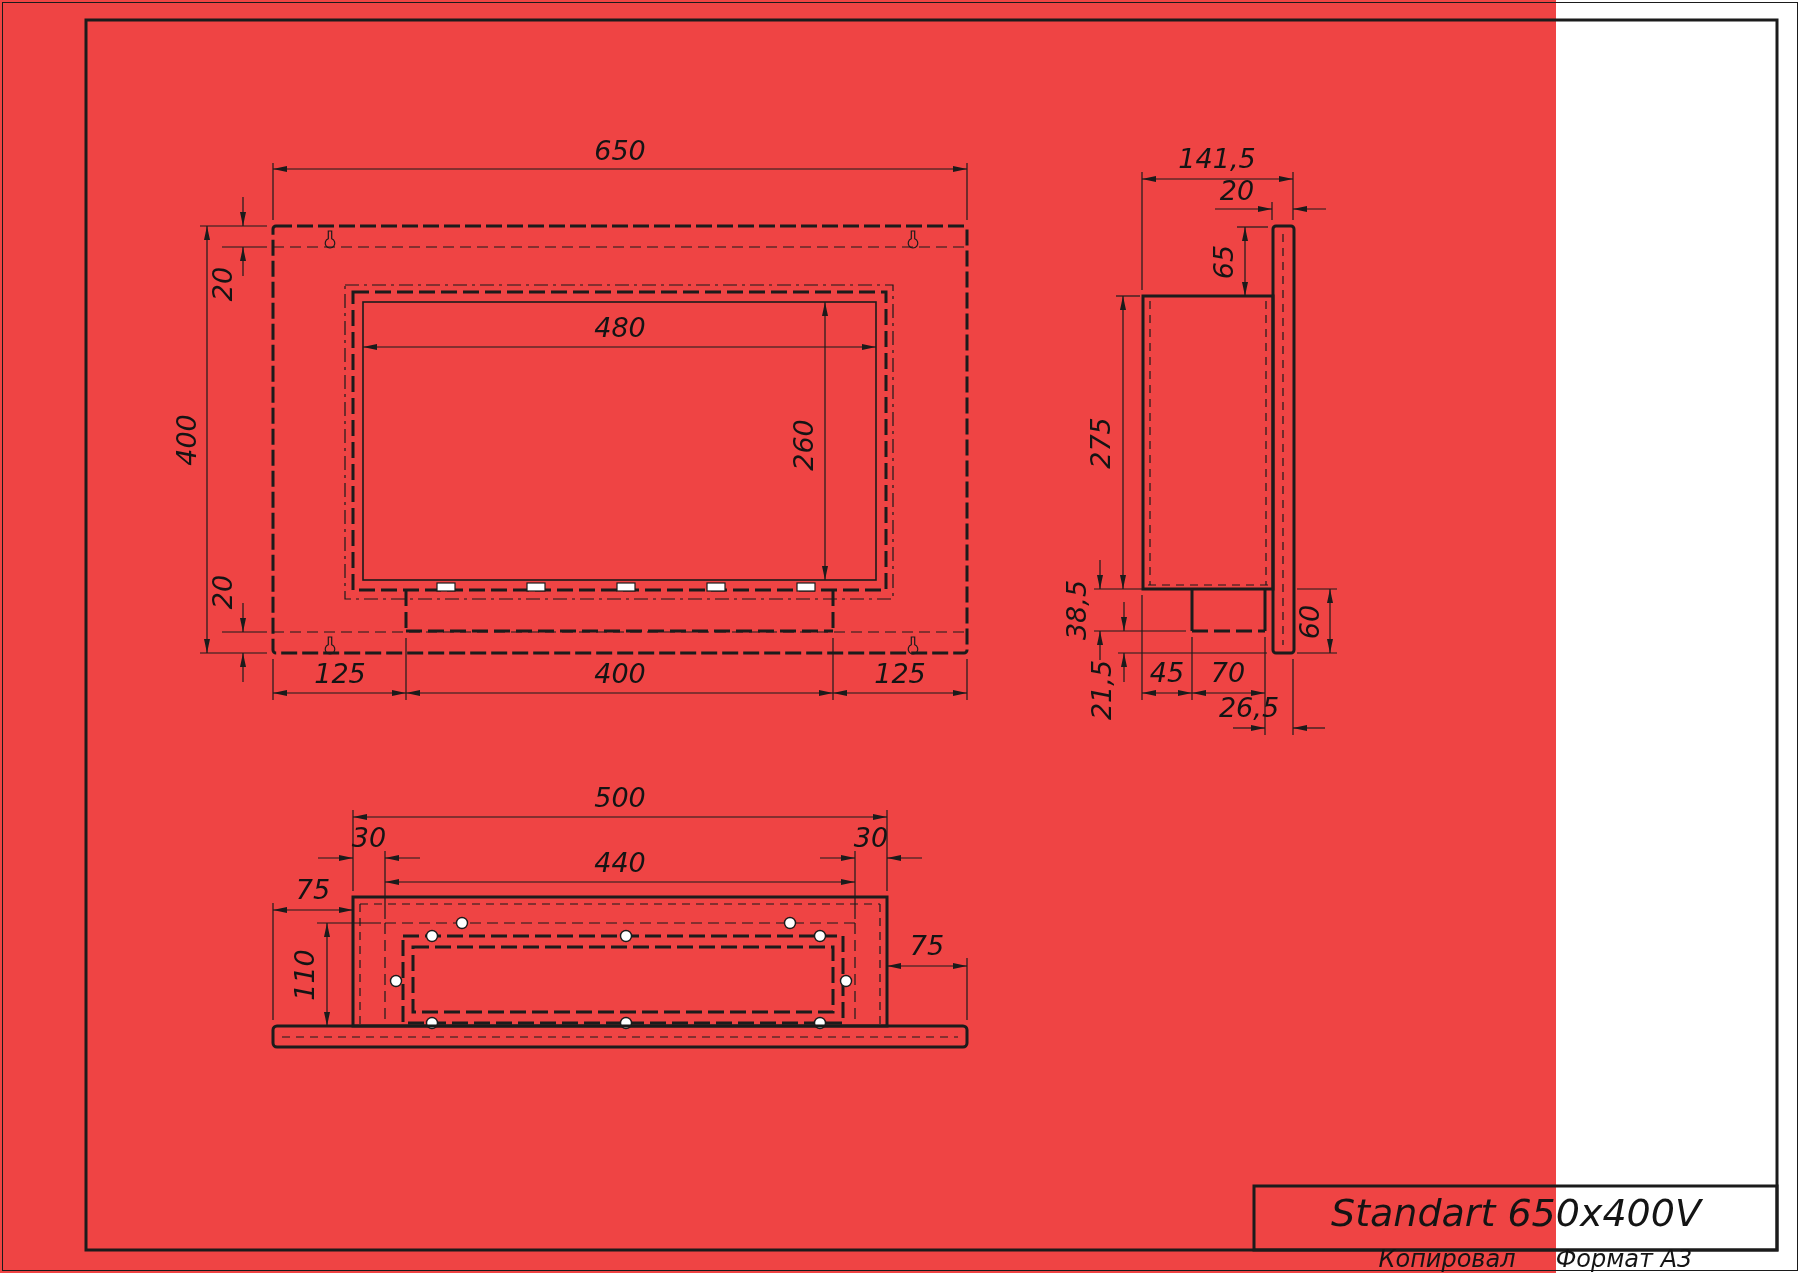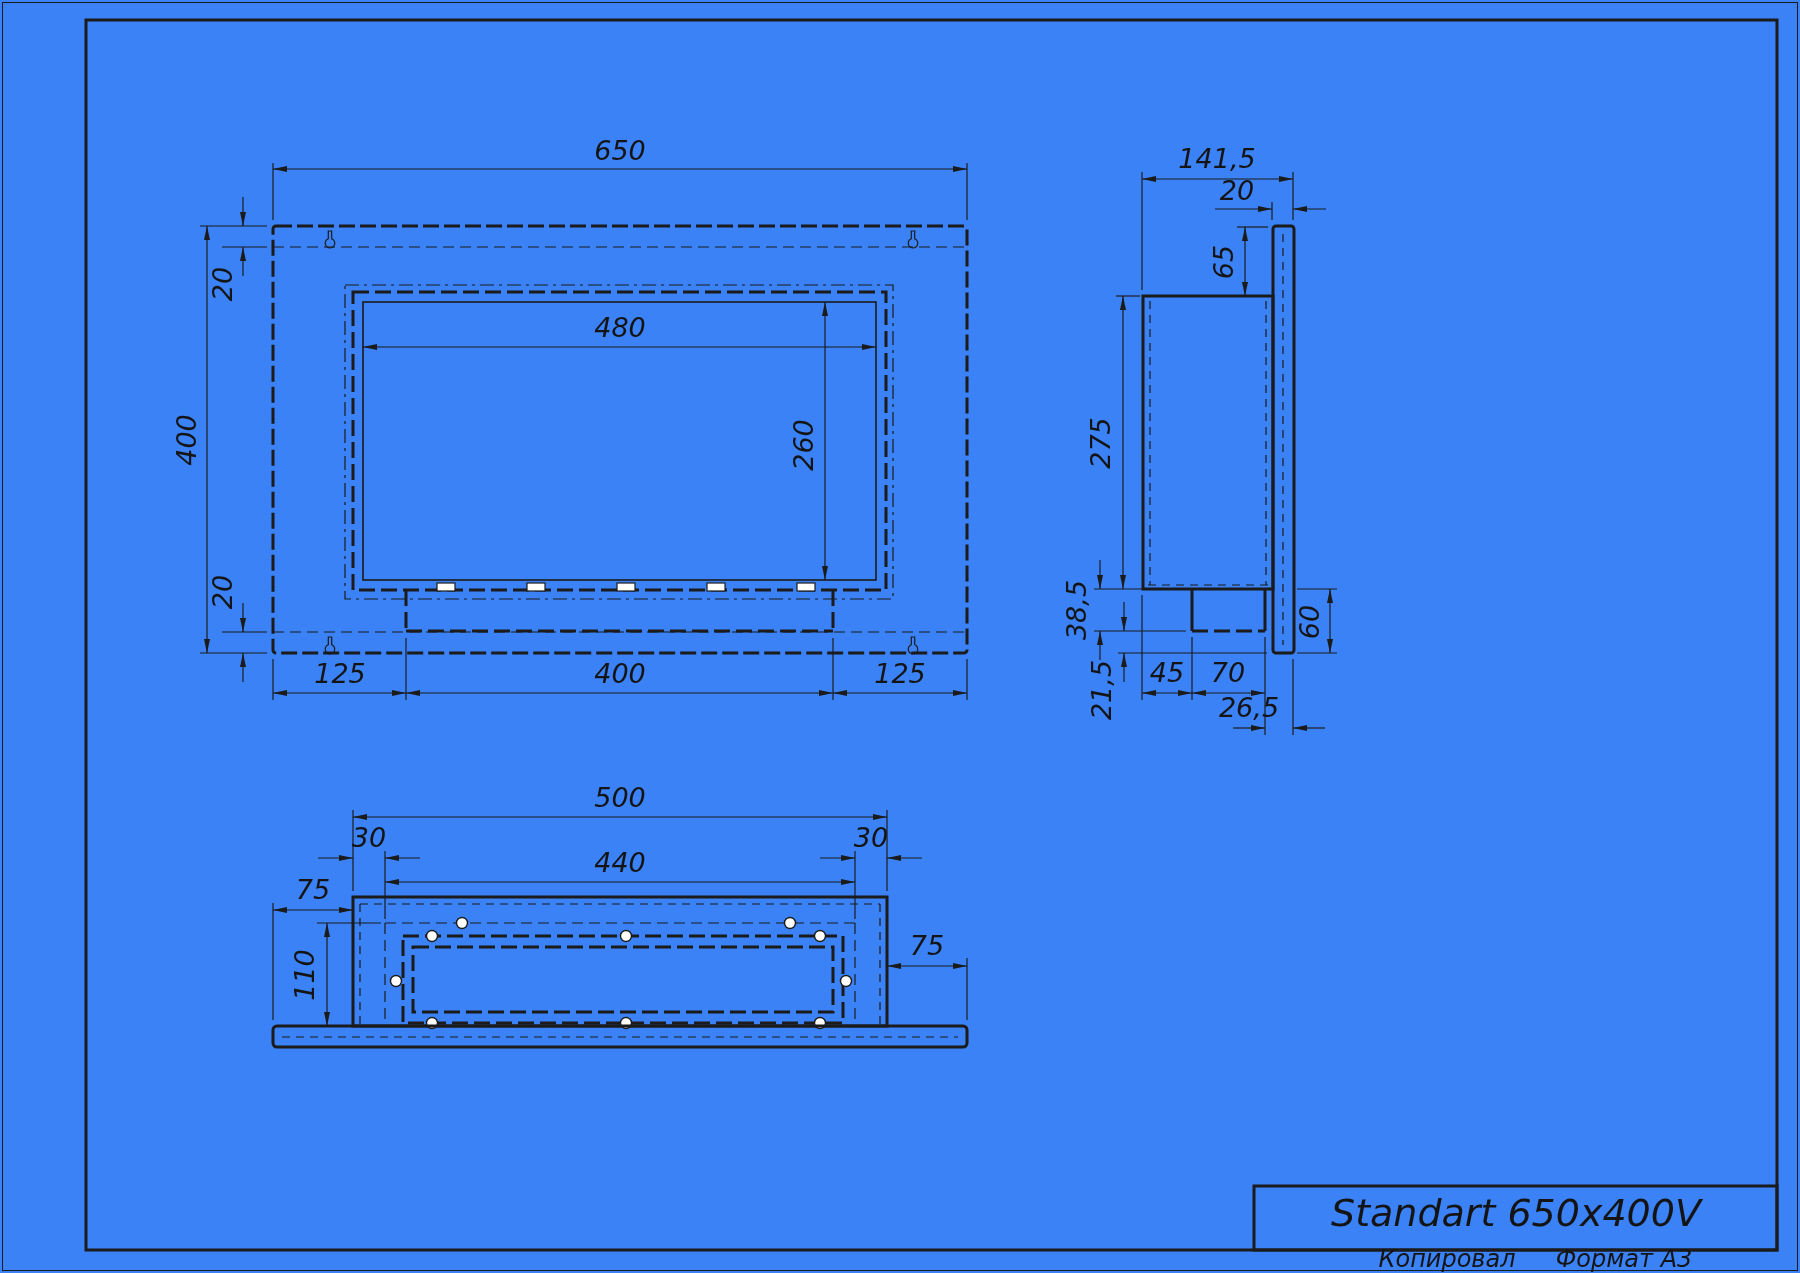--- a/index.html
+++ b/index.html
@@ -1,16 +1,16 @@
 <!DOCTYPE html>
 <html><head>
 <meta charset="utf-8">
 <style>
   html,body{margin:0;padding:0;background:#ffffff;}
-  .page{width:1800px;height:1273px;position:relative;background:#3b82f6;}
+  .page{width:1556px;height:1273px;position:relative;background:#ef4444;}
   svg{display:block;}
   .lnb{stroke:#1b1b1b;stroke-width:3;fill:none;stroke-linecap:butt;}
   .lnm{stroke:#1b1b1b;stroke-width:1.6;fill:none;}
   .lnt{stroke:#1b1b1b;stroke-width:1.2;fill:none;}
   .lnf{stroke:#1b1b1b;stroke-width:1;fill:none;}
   .d-outer{stroke-dasharray:16 5;}
   .d-bold{stroke-dasharray:16 6;}
   .d-thin{stroke-dasharray:11 6;}
   .d-dot{stroke-dasharray:14 5 3 5;}
   .d-fine{stroke-dasharray:8 6;}

